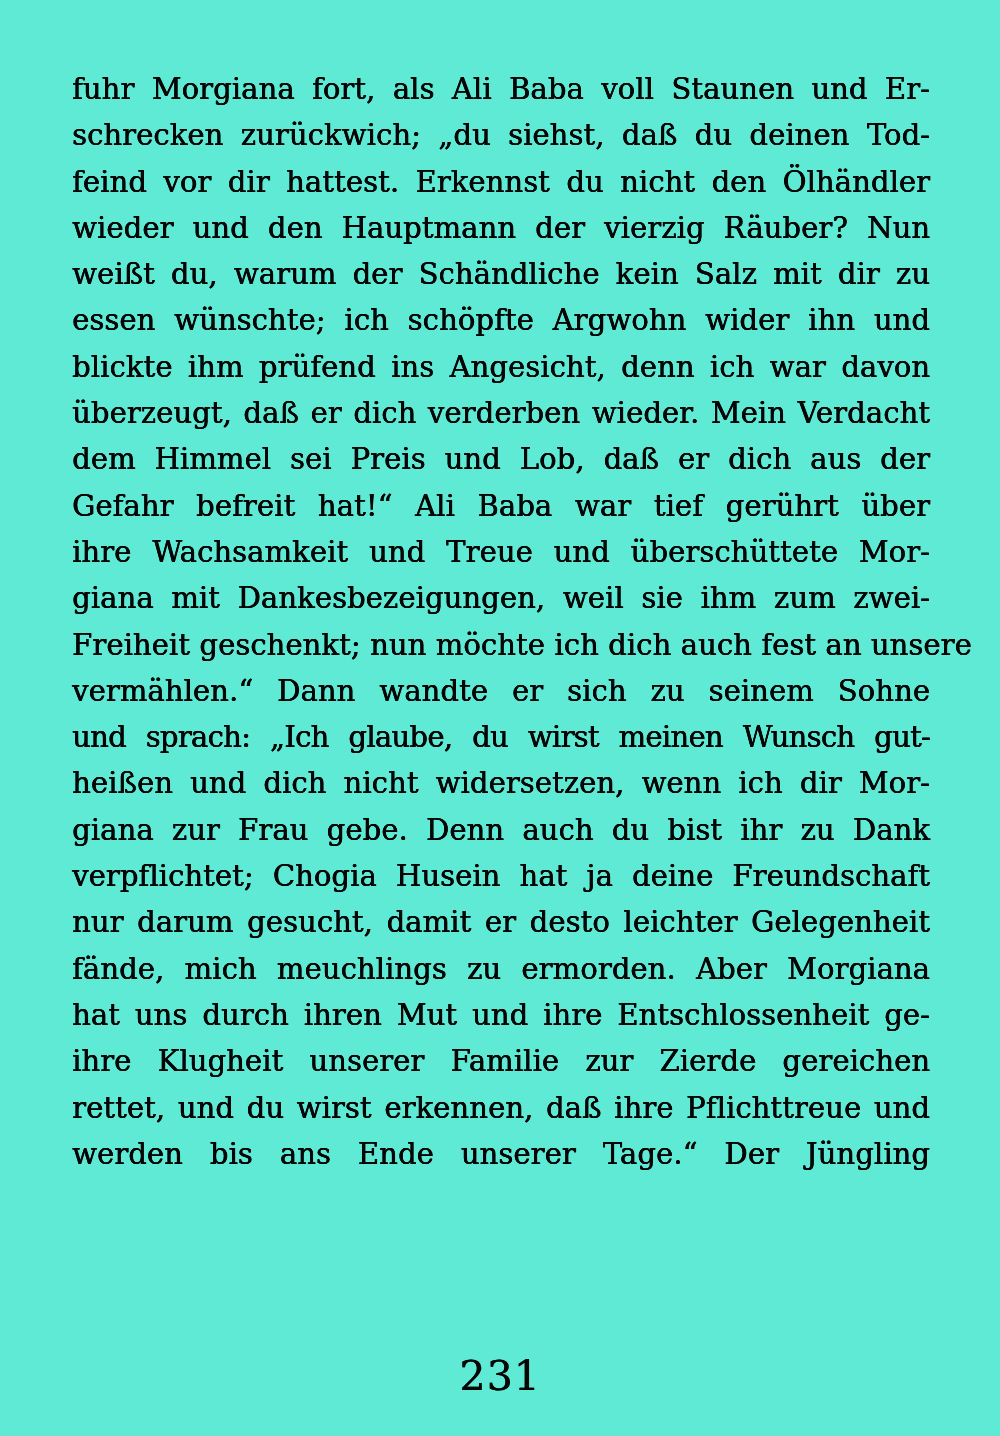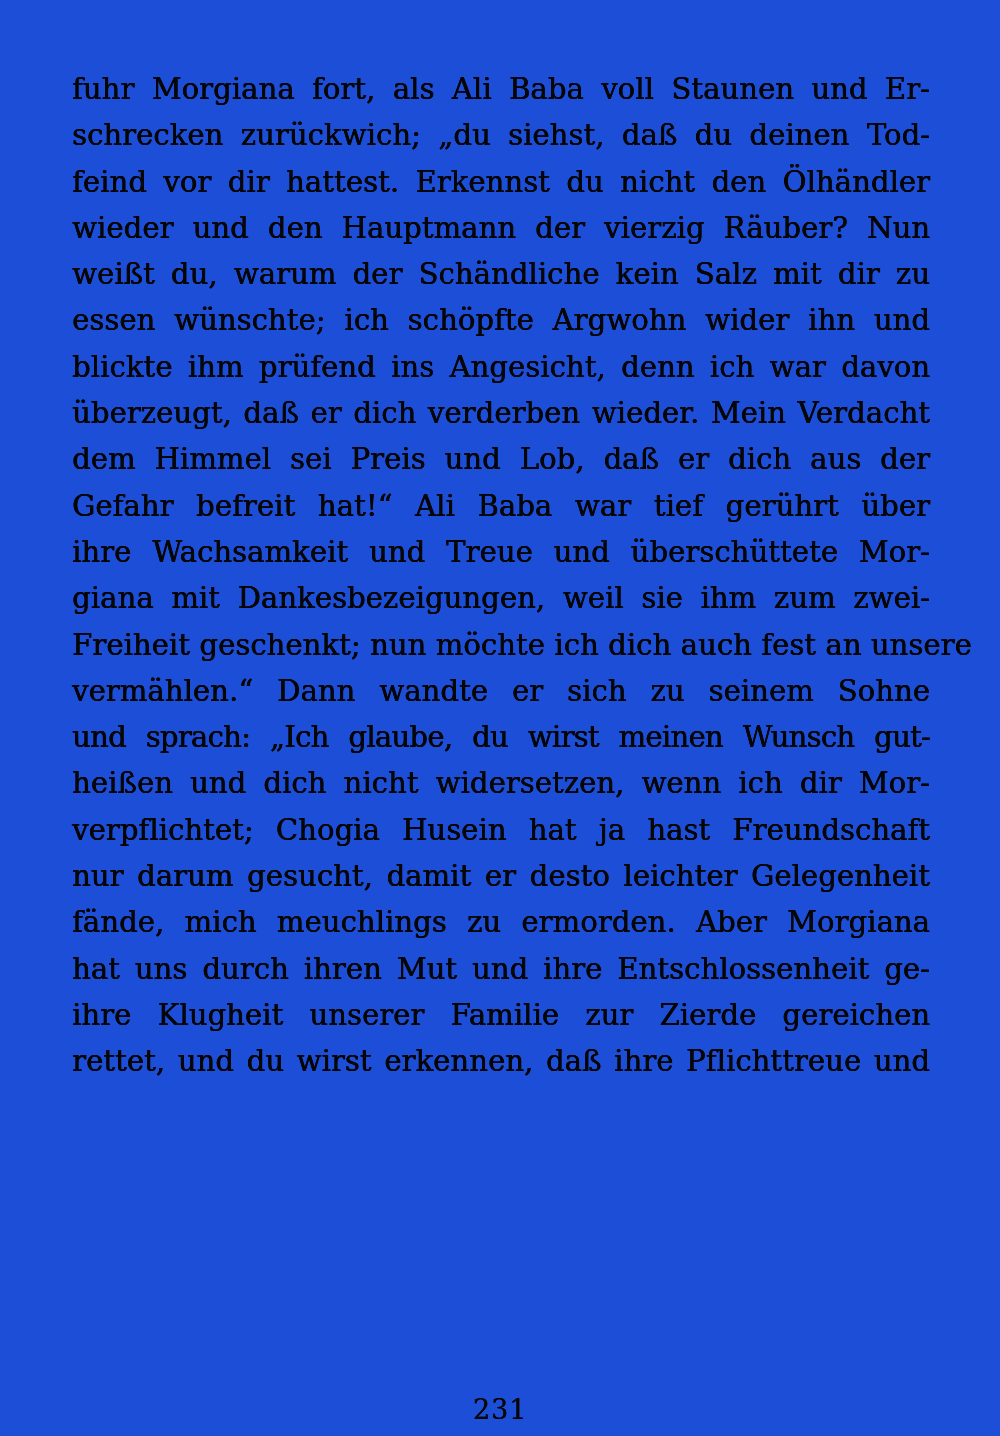--- a/index.html
+++ b/index.html
@@ -4,21 +4,21 @@
 <style>
   html, body {
     margin: 0;
     padding: 0;
     background: #ffffff;
   }
   .sheet {
     position: relative;
     width: 1000px;
     height: 1436px;
-    background: #1d4ed8;
+    background: #5eead4;
     overflow: hidden;
     font-family: "DejaVu Serif", serif;
     color: #070707;
   }
   .text-block {
     position: absolute;
     left: 72px;
     top: 66px;
     width: 858px;
   }
@@ -35,24 +35,24 @@
     text-shadow: 0.45px 0 0 #060606, 0 0.3px 0 #060606;
   }
   
   .line:nth-child(15) {
     letter-spacing: -0.7px;
     word-spacing: -2.5px;
   }
   .page-number {
     position: absolute;
     left: 0;
-    top: 1394px;
+    top: 1352px;
     width: 1000px;
     text-align: center;
-    font-size: 27px;
+    font-size: 41px;
     letter-spacing: 1px;
     color: #060606;
     text-shadow: 0.45px 0 0 #060606;
   }
 </style>
 </head>
 <body>
 
 <div class="sheet">
   <div class="text-block">
@@ -65,21 +65,23 @@
       <div class="line">blickte ihm prüfend ins Angesicht, denn ich war davon</div>
       <div class="line">überzeugt, daß er dich verderben wieder. Mein Verdacht</div>
       <div class="line">dem Himmel sei Preis und Lob, daß er dich aus der</div>
       <div class="line">Gefahr befreit hat!“ Ali Baba war tief gerührt über</div>
       <div class="line">ihre Wachsamkeit und Treue und überschüttete Mor-</div>
       <div class="line">giana mit Dankesbezeigungen, weil sie ihm zum zwei-</div>
       <div class="line">Freiheit geschenkt; nun möchte ich dich auch fest an unsere</div>
       <div class="line">vermählen.“ Dann wandte er sich zu seinem Sohne</div>
       <div class="line">und sprach: „Ich glaube, du wirst meinen Wunsch gut-</div>
       <div class="line">heißen und dich nicht widersetzen, wenn ich dir Mor-</div>
-      <div class="line">verpflichtet; Chogia Husein hat ja hast Freundschaft</div>
+      <div class="line">giana zur Frau gebe. Denn auch du bist ihr zu Dank</div>
+      <div class="line">verpflichtet; Chogia Husein hat ja deine Freundschaft</div>
       <div class="line">nur darum gesucht, damit er desto leichter Gelegenheit</div>
       <div class="line">fände, mich meuchlings zu ermorden. Aber Morgiana</div>
       <div class="line">hat uns durch ihren Mut und ihre Entschlossenheit ge-</div>
       <div class="line">ihre Klugheit unserer Familie zur Zierde gereichen</div>
       <div class="line">rettet, und du wirst erkennen, daß ihre Pflichttreue und</div>
+      <div class="line">werden bis ans Ende unserer Tage.“ Der Jüngling</div>
     </div>
   <div class="page-number">231</div>
 </div>
 
 </body></html>

